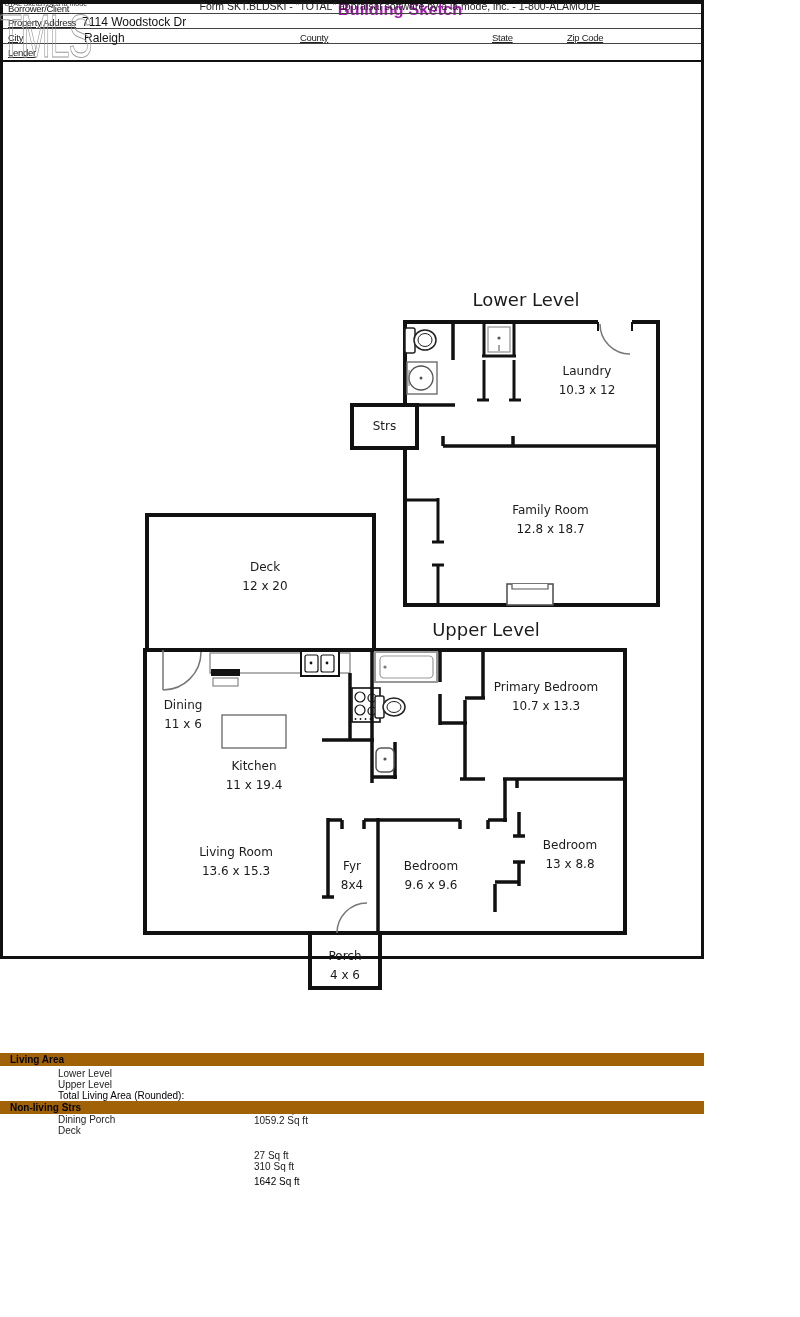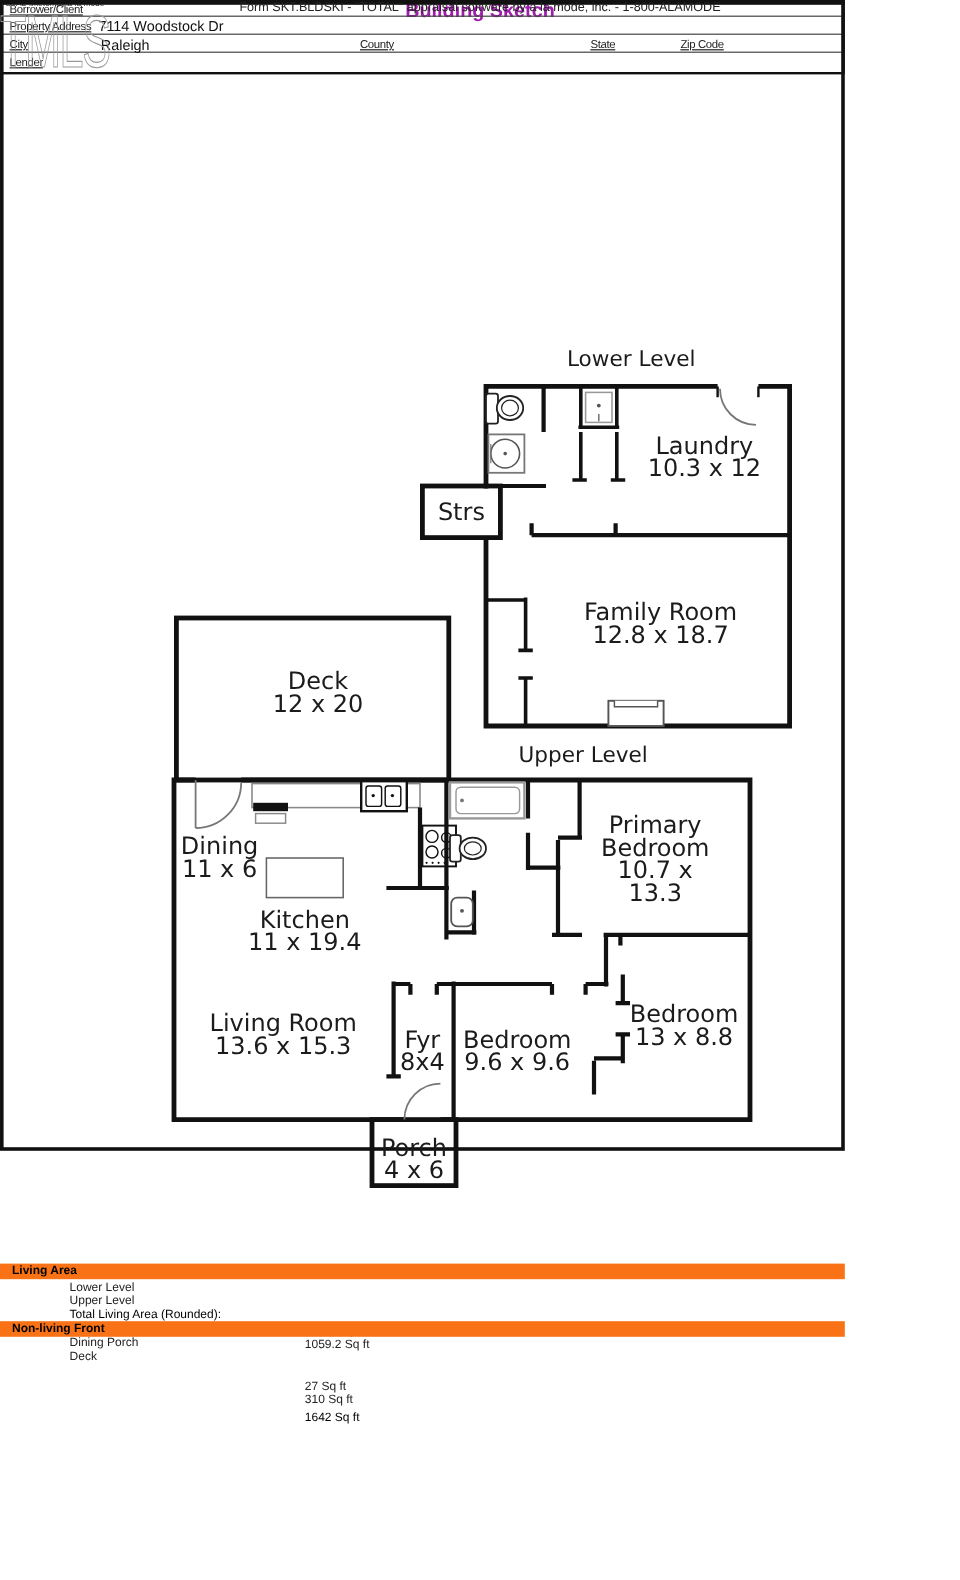--- a/index.html
+++ b/index.html
@@ -9,29 +9,29 @@
   
   .doc-title{left:0;top:38;width:800px;text-align:center;font-size:16.5px;font-weight:bold;color:#a21caf;}
   .form-table{left:48;top:70;width:700px;height:58px;border:2px solid #111;}
   .form-sep{position:absolute;left:0;width:100%;height:1px;background:#444;}
   .flabel{position:absolute;font-size:9.5px;letter-spacing:-0.3px;color:#222;white-space:nowrap;text-decoration:underline;}
   .fvalue{position:absolute;font-size:12px;color:#111;white-space:nowrap;}
   
   .sketch-box{left:48;top:218;width:698px;height:953px;border:3px solid #111;}
   
   .rlabel{position:absolute;text-align:center;color:#1b1b1b;
-          font-family:"DejaVu Sans",sans-serif;font-size:20px;line-height:19px;}
+          font-family:"DejaVu Sans",sans-serif;font-size:12px;line-height:19px;}
   .ltitle{position:absolute;text-align:center;color:#1b1b1b;
           font-family:"DejaVu Sans",sans-serif;font-size:18px;}
   
   .sum-rule{left:48;top:1031;width:704px;height:1px;background:#555;}
   .sum-note{left:62;top:1038;font-size:7px;color:#333;}
   .sum-title{left:48;top:1036;width:704px;text-align:center;font-size:11px;font-weight:bold;color:#000;}
   .sum-bar{left:48;top:1049;width:704px;height:4px;background:#111;}
-  .sum-band{position:absolute;left:48;width:704px;height:13px;background:#f97316;}
+  .sum-band{position:absolute;left:48;width:704px;height:13px;background:#a16207;}
   .sum-band span{position:absolute;left:10px;top:1px;font-size:10px;font-weight:bold;color:#000;}
   .sum-row-label{position:absolute;left:58px;font-size:10px;color:#222;white-space:nowrap;}
   .sum-row-value{position:absolute;left:254px;width:150px;text-align:left;font-size:10px;color:#222;white-space:nowrap;margin-top:36px;}
   .bold{font-weight:normal;color:#000;}
   
   .footer-text{left:0;top:1260;width:800px;text-align:center;font-size:10.5px;color:#222;}
   .watermark{left:4;top:1230;font-size:62px;letter-spacing:-2px;color:transparent;
              -webkit-text-stroke:1px #9a9a9a;transform:scaleX(0.58);transform-origin:left top;
              font-family:"Liberation Sans",sans-serif;}
 </style>
@@ -199,21 +199,21 @@
     <span>Living Area</span>
   </div>
   <div class="sum-row-label" style="top:1068px">Lower Level</div>
   <div class="sum-row-value" style="top:1068px">582.3 Sq ft</div>
   <div class="sum-row-label" style="top:1079px">Upper Level</div>
   <div class="sum-row-value" style="top:1079px">1059.2 Sq ft</div>
   <div class="sum-row-label bold" style="top:1090px">Total Living Area (Rounded):</div>
   <div class="sum-row-value bold" style="top:1140px">1642 Sq ft</div>
 
   <div class="sum-band" style="top:1101px">
-    <span>Non-living Front</span>
+    <span>Non-living Strs</span>
   </div>
   <div class="sum-row-label" style="top:1114px">Dining Porch</div>
   <div class="sum-row-value" style="top:1114px">27 Sq ft</div>
   <div class="sum-row-label" style="top:1125px">Deck</div>
   <div class="sum-row-value" style="top:1125px">310 Sq ft</div>
 
   <div class="abs watermark">TMLS</div>
   <div class="abs footer-text">Form SKT.BLDSKI - "TOTAL" appraisal software by a la mode, inc. - 1-800-ALAMODE</div>
 
 </div>

